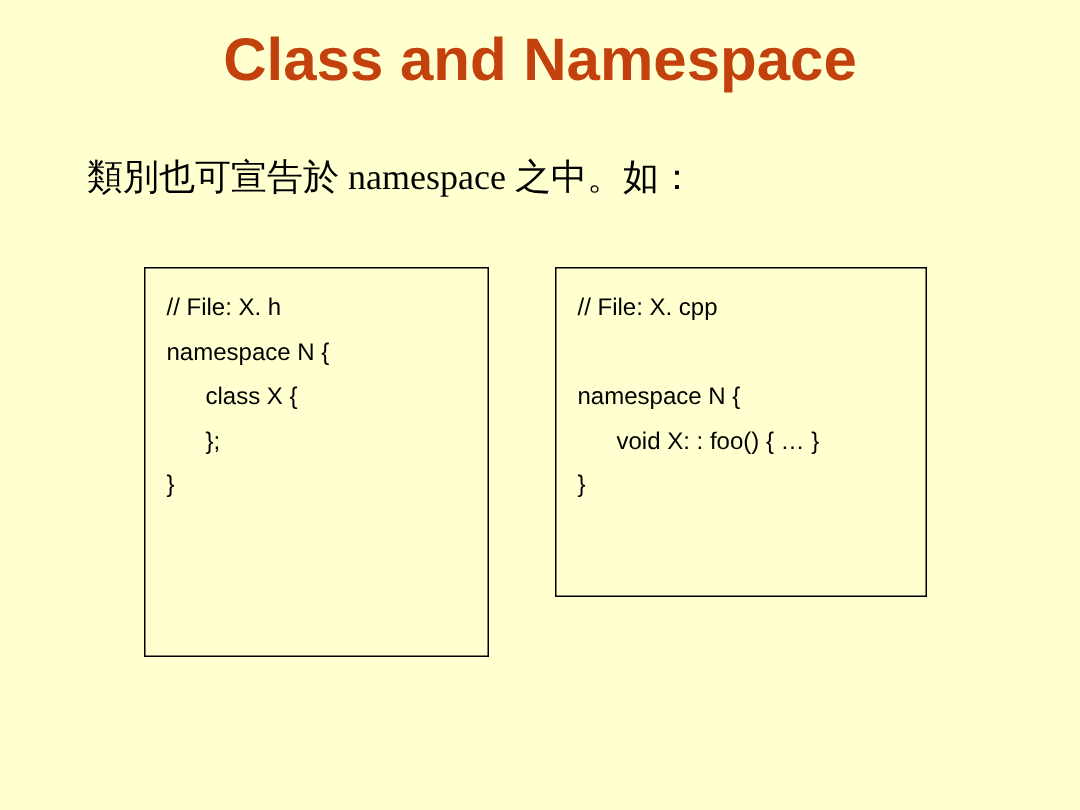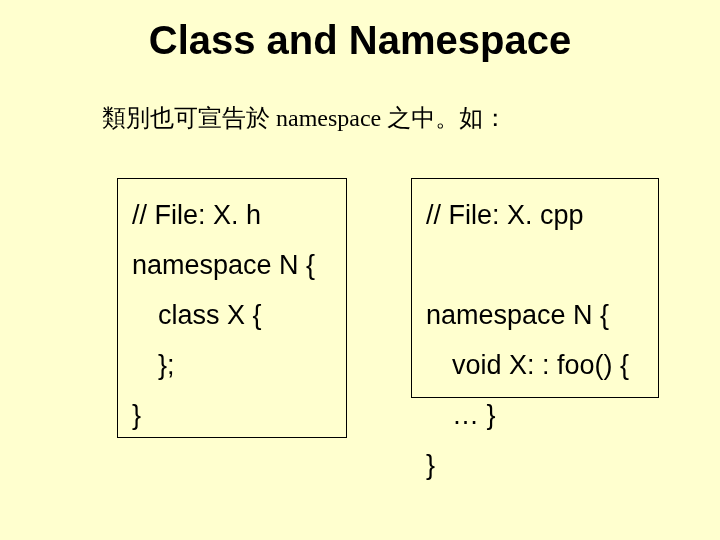--- a/index.html
+++ b/index.html
@@ -18,51 +18,49 @@
     box-sizing: border-box;
   }
   .title {
     position: absolute;
     top: 18px;
     left: 0;
     width: 100%;
     text-align: center;
     font-size: 40px;
     font-weight: bold;
-    color: #000000;
+    color: #c2410c;
   }
   .subtitle {
     position: absolute;
     top: 102px;
     left: 58px;
     font-size: 24px;
     color: #000;
     font-family: "PMingLiU", "Microsoft JhengHei", serif;
-    margin-left: 44px;
   }
   .codebox {
     position: absolute;
     border: 1px solid #000;
     box-sizing: border-box;
     padding: 12px 14px 12px 14px;
-    font-size: 27px;
+    font-size: 16px;
     line-height: 1.85;
     color: #000;
     font-family: Arial, sans-serif;
-    margin-left: 21px;
   }
   .box-left {
     top: 178px;
     left: 96px;
     width: 230px;
     height: 260px;
   }
   .box-right {
     top: 178px;
-    left: 390px;
+    left: 370px;
     width: 248px;
     height: 220px;
   }
   .ind1 { padding-left: 26px; display: block; }
   .ind2 { padding-left: 52px; display: block; }
 </style>
 </head>
 <body>
 
 <div class="slide">

